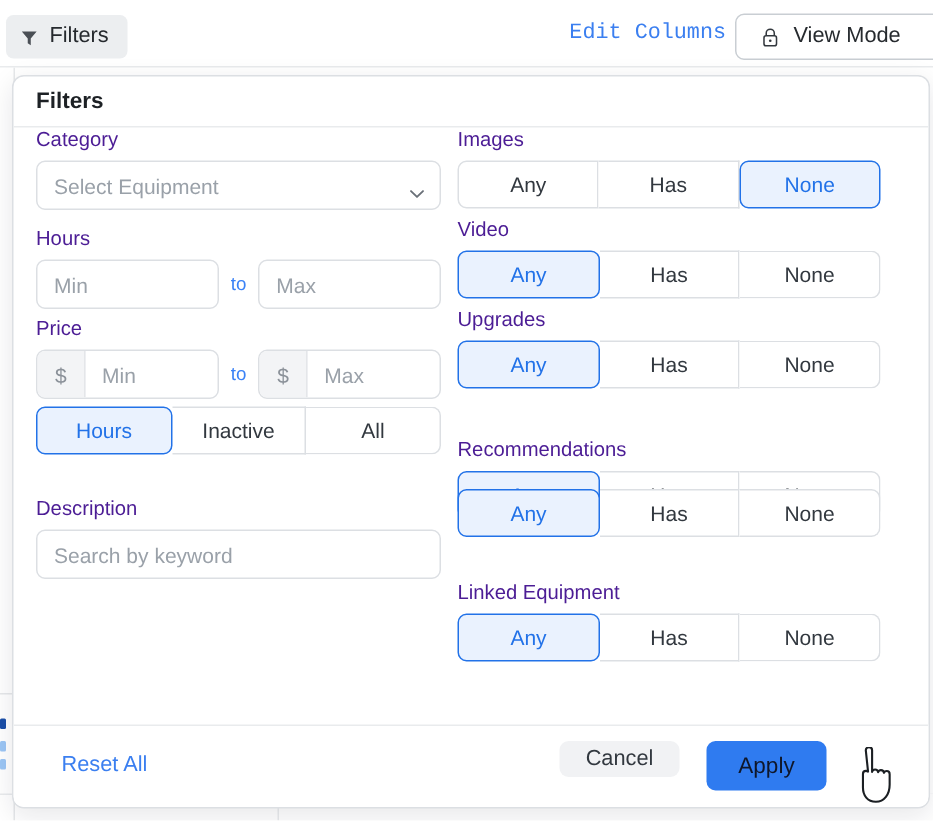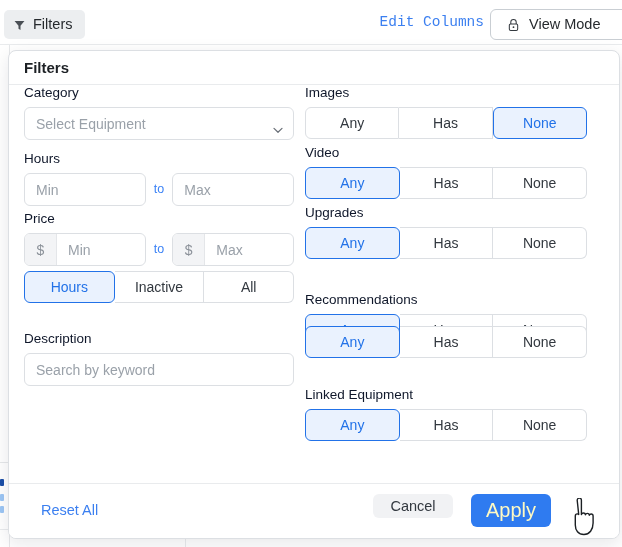--- a/index.html
+++ b/index.html
@@ -175,21 +175,21 @@
 
   
   .col-left  { position: absolute; left: 15px;  top: 0; width: 270px; }
   .col-right { position: absolute; left: 296px; top: 0; width: 282px; }
 
   .field { position: absolute; left: 0; width: 100%; }
 
   .field-label {
     display: block;
     font-size: 13.5px;
-    color: #0f172a;
+    color: #4c1d95;
     margin-bottom: 6px;
     line-height: 1.2;
   }
 
   
   .select-box {
     position: relative;
     height: 33px;
     border: 1px solid #dcdfe3;
     border-radius: 6px;
@@ -341,22 +341,22 @@
     cursor: pointer;
     font-family: "Liberation Sans", sans-serif;
   }
   .apply-btn {
     position: absolute;
     right: 68px; top: 10px;
     width: 80px; height: 33px;
     background: #2f7bf0;
     border: none;
     border-radius: 6px;
-    font-size: 20px;
-    color: #fef9c3;
+    font-size: 15px;
+    color: #0f172a;
     cursor: pointer;
     font-family: "Liberation Sans", sans-serif;
   }
 
   
   .cursor-hand {
     position: absolute;
     left: 568px; top: 498px;
     width: 30px; height: 40px;
     pointer-events: none;

